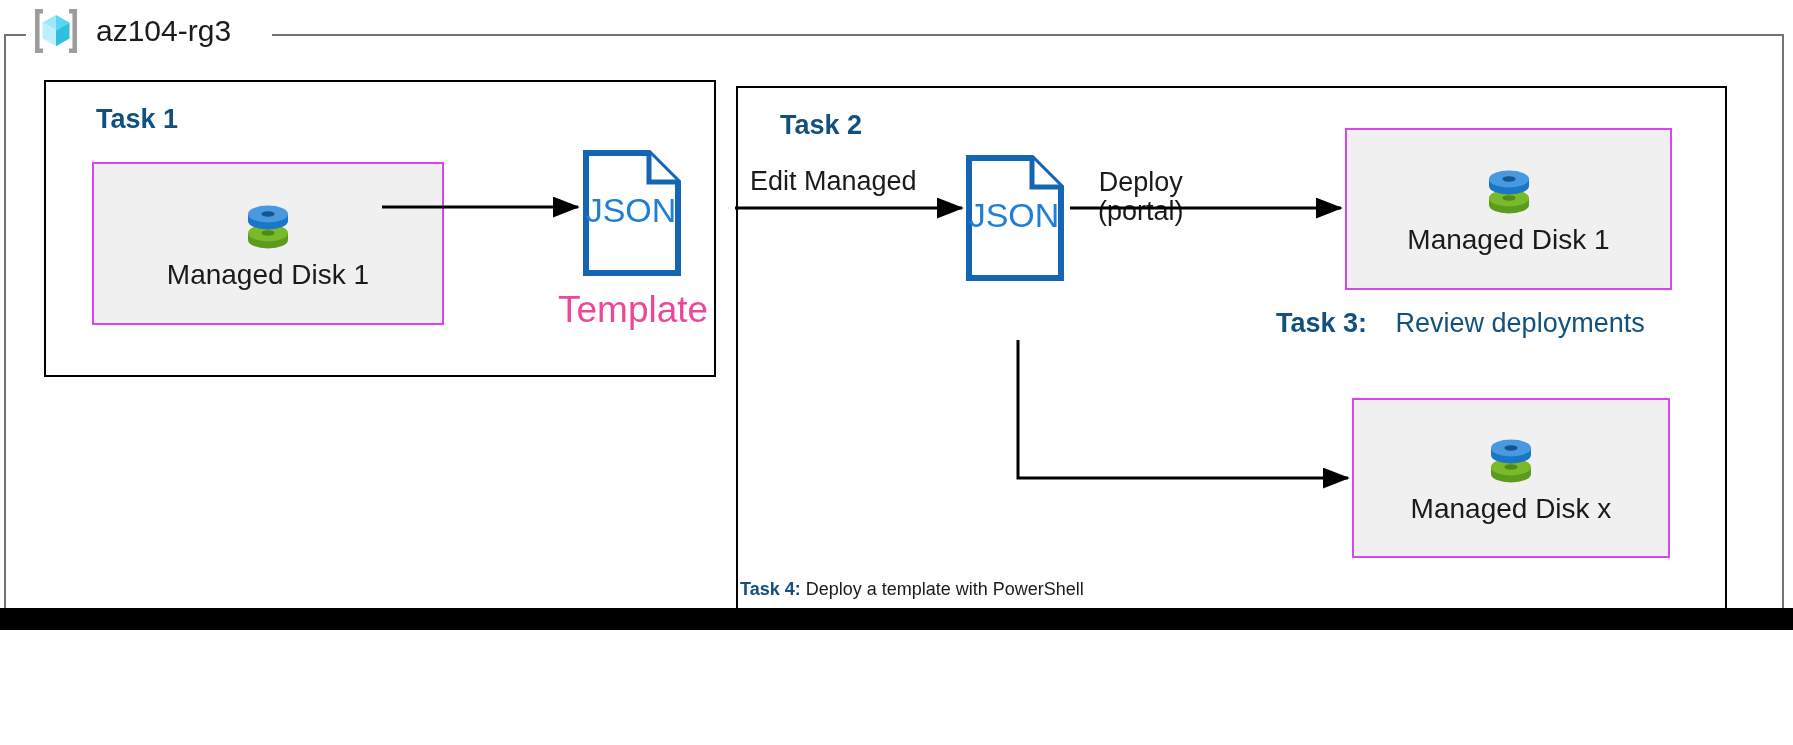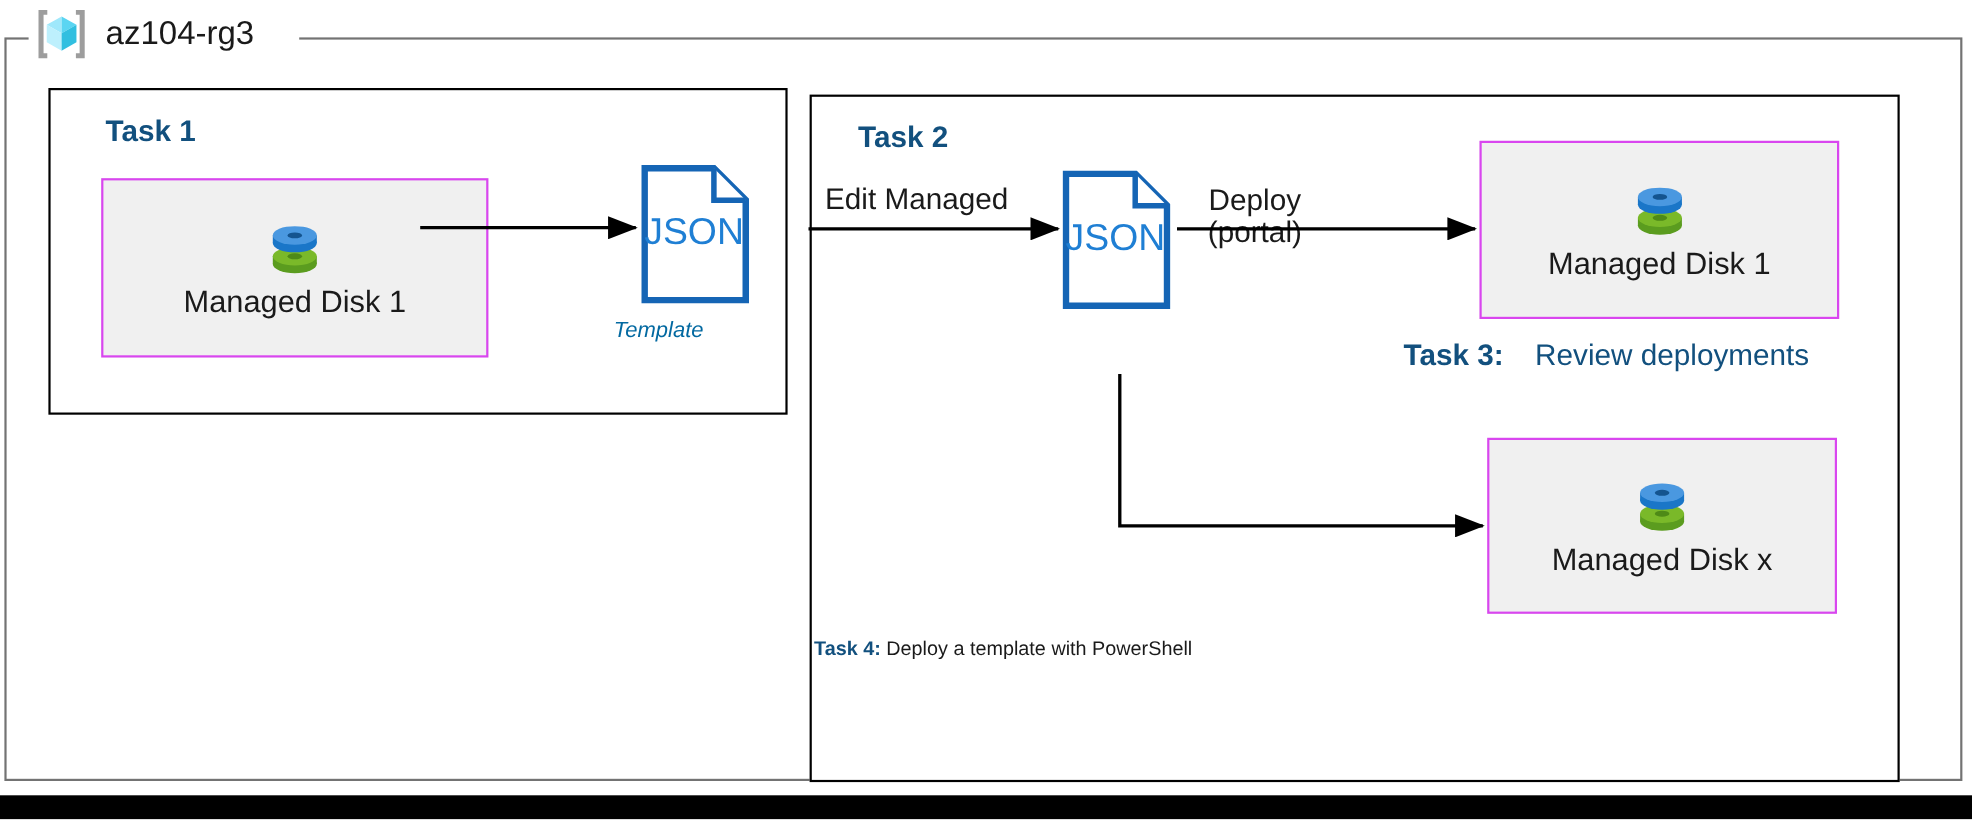--- a/index.html
+++ b/index.html
@@ -9,21 +9,21 @@
     background: #ffffff;
   }
   body {
     font-family: "Liberation Sans", sans-serif;
     -webkit-font-smoothing: antialiased;
   }
 
   #canvas {
     position: relative;
     width: 1793px;
-    height: 745px;
+    height: 630px;
     background: #ffffff;
     overflow: hidden;
   }
 
   
   .bottom-band {
     position: absolute;
     left: 0;
     bottom: 0;
     width: 1793px;
@@ -124,24 +124,23 @@
   
   .json-doc {
     position: absolute;
   }
   #template1-doc { left: 583px; top: 150px; }
   #template2-doc { left: 966px; top: 155px; }
   .json-doc svg { display: block; }
 
   .doc-caption {
     position: absolute;
-    font-size: 20px;
-    color: #0369a1;
-    white-space: nowrap;
-    font-style: italic;
+    font-size: 37px;
+    color: #ec4899;
+    white-space: nowrap;
   }
   #template1-caption { left: 558px; top: 289px; }
   #template2-caption { left: 899px; top: 295px; }
 
   
   .edge-label {
     position: absolute;
     font-size: 27px;
     color: #1a1a1a;
     white-space: nowrap;

